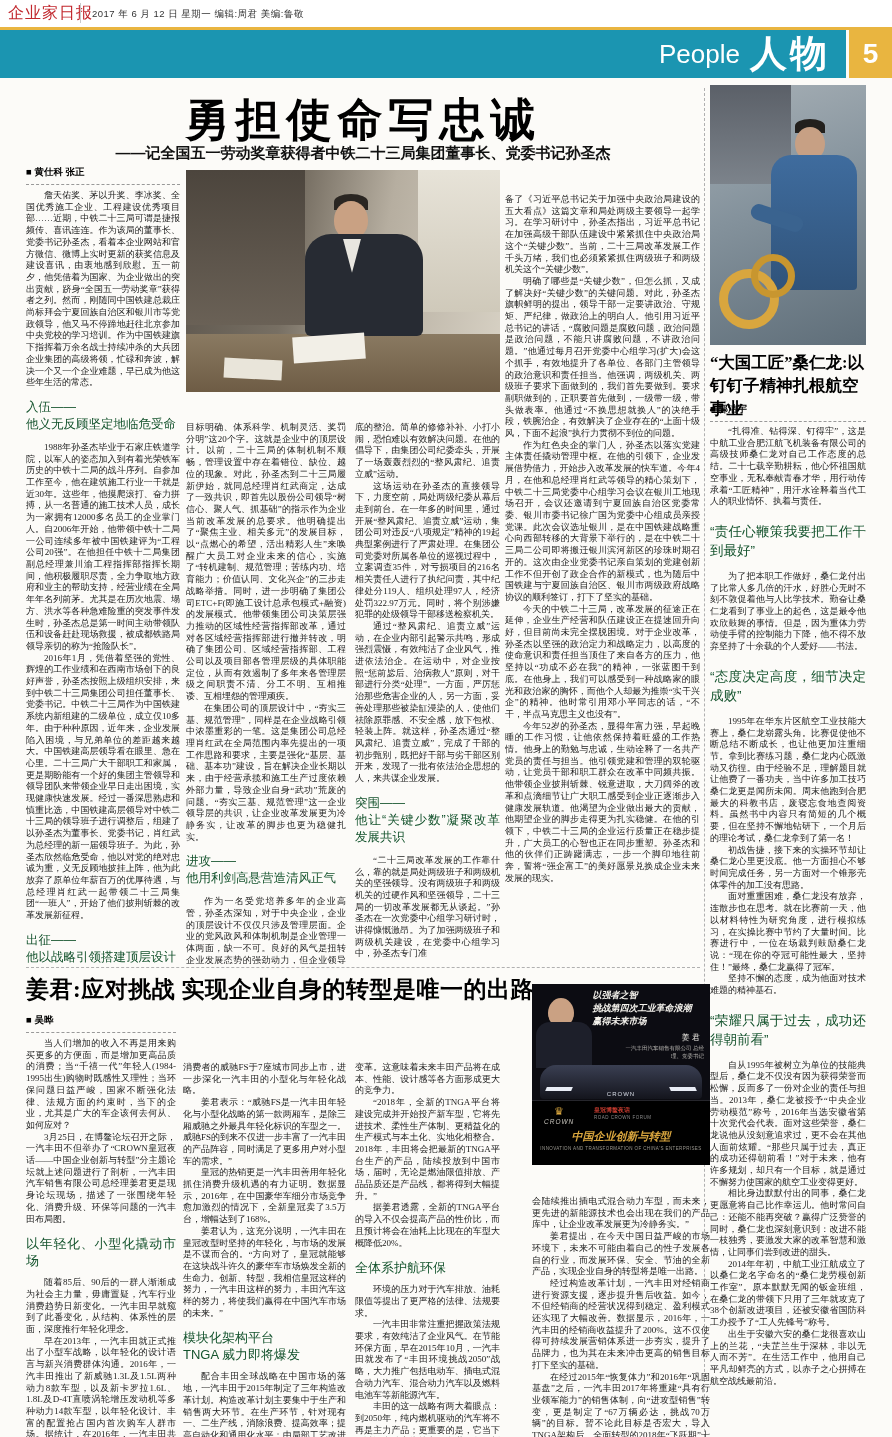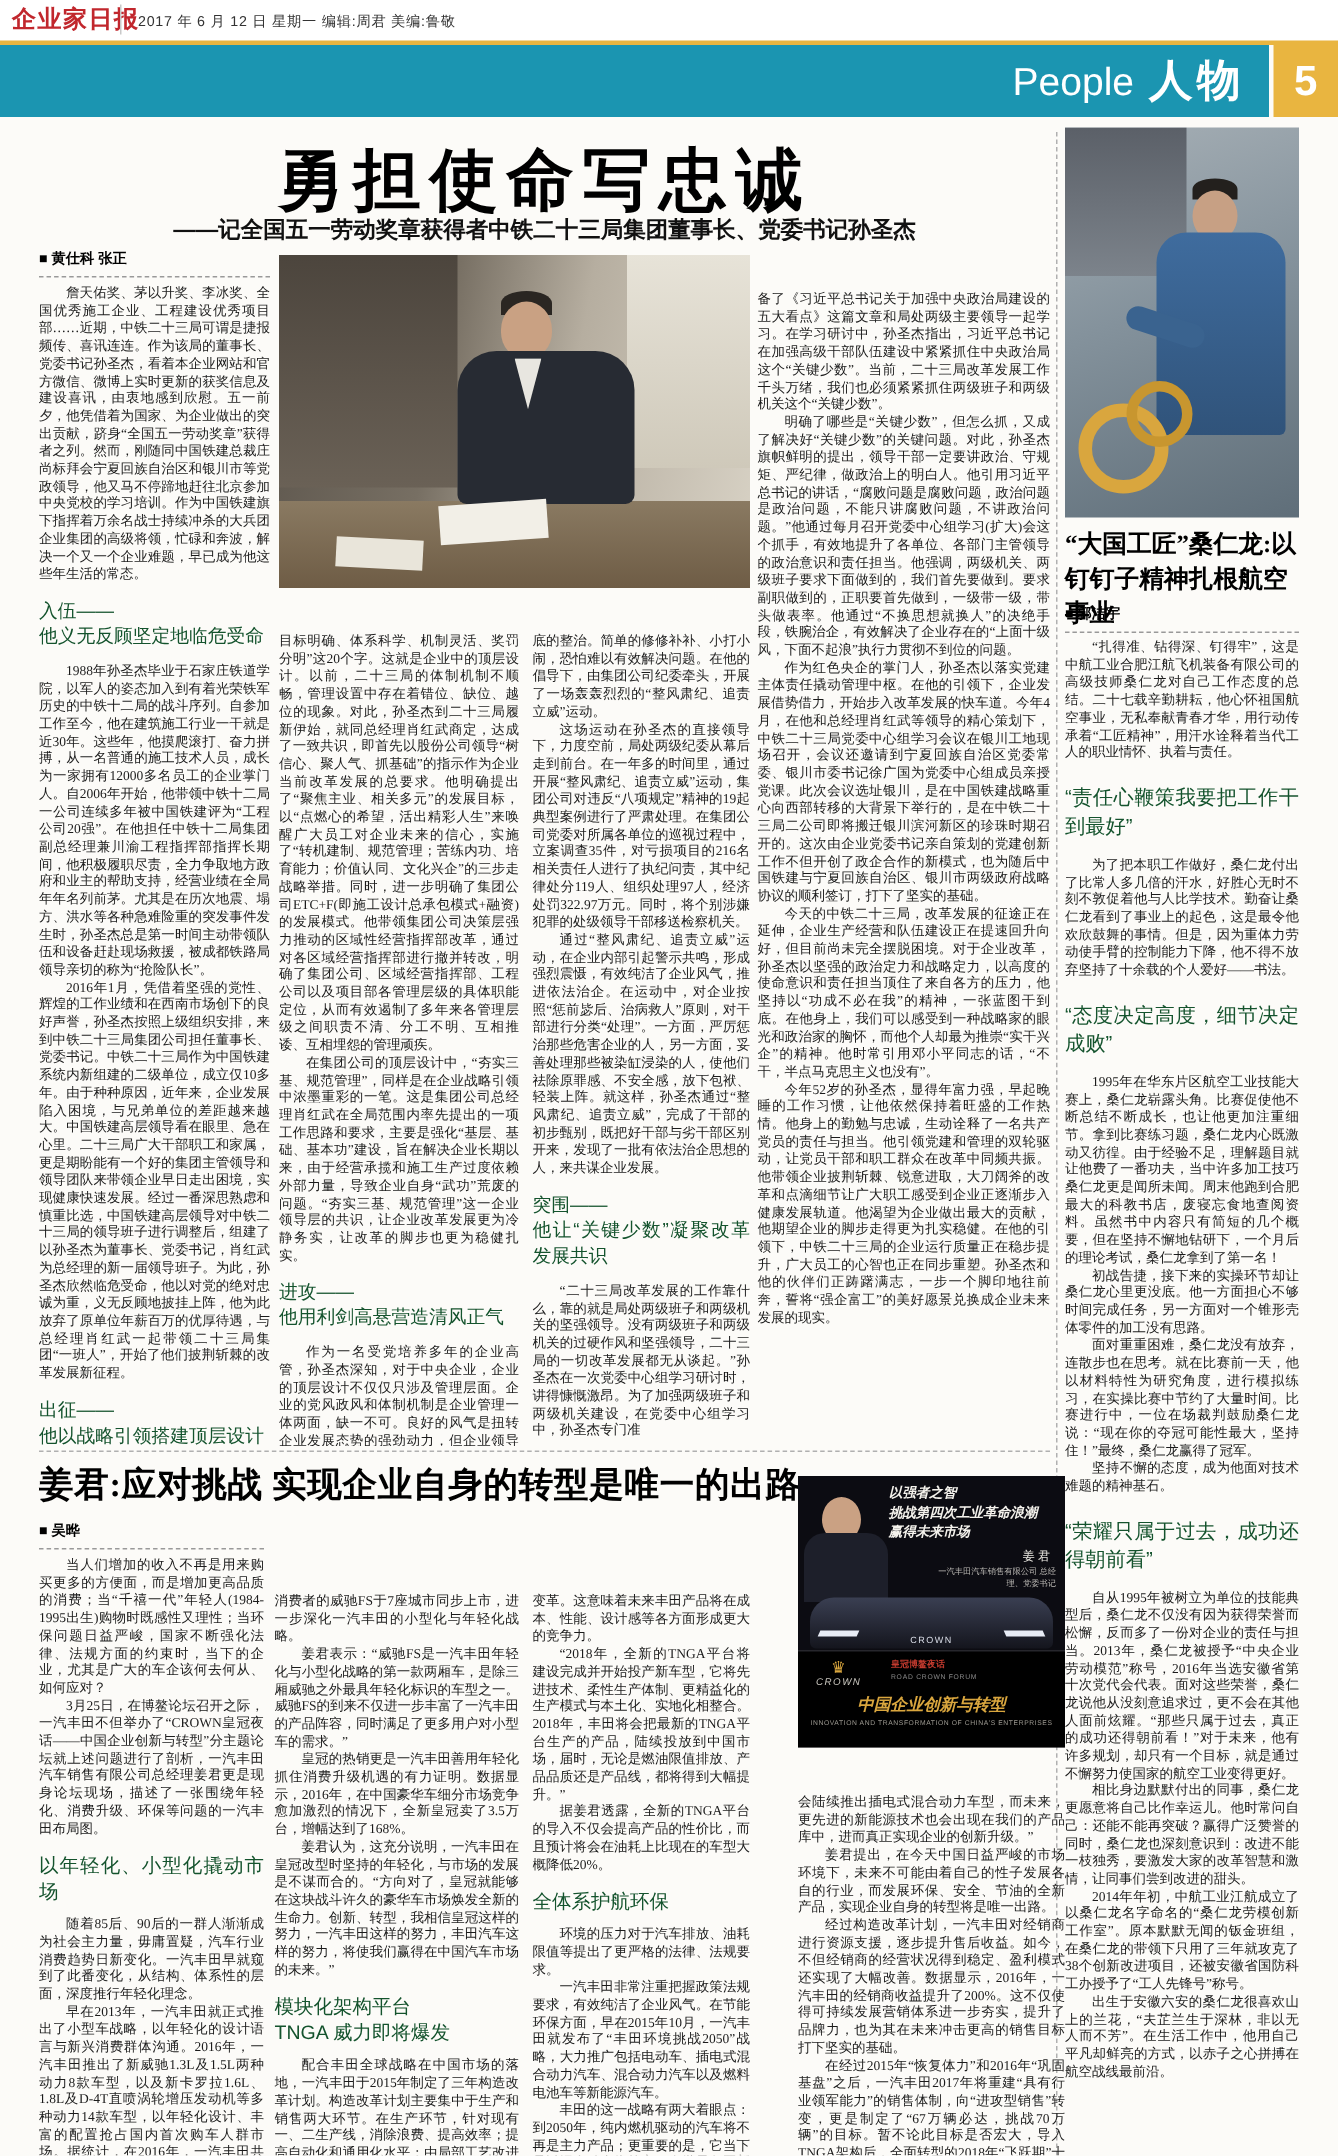--- a/index.html
+++ b/index.html
@@ -2,28 +2,28 @@
 <html><head>
 <meta charset="utf-8">
 <style>
   html,body{margin:0;padding:0;}
   body{width:892px;height:1437px;position:relative;background:#fcfbf8;font-family:"Liberation Sans",sans-serif;}
   .page{position:absolute;inset:0;overflow:hidden;}
   .abs{position:absolute;}
 
   
   .topbar{left:0;top:0;width:892px;height:27px;background:#ffffff;}
-  .masthead{left:8px;top:3px;font-family:"Liberation Serif",serif;font-weight:bold;font-size:16px;color:#c1272d;letter-spacing:1px;}
+  .masthead{left:8px;top:3px;font-family:"Liberation Serif",serif;font-weight:normal;font-size:16px;color:#c1272d;letter-spacing:1px;}
   .top-sep{left:80px;top:3px;width:1px;height:20px;background:#c9c9c9;}
   .dateline{left:92px;top:8px;font-size:9.5px;color:#333;letter-spacing:0.5px;}
   .goldrule{left:0;top:27px;width:892px;height:3px;background:#e9b540;}
   .banner{left:0;top:30px;width:846px;height:48px;background:#1b95b1;}
   .banner-inner{position:absolute;right:16px;top:0;height:48px;display:flex;align-items:center;gap:10px;color:#fff;}
   .banner-en{font-size:26px;font-weight:400;}
-  .banner-cn{font-size:29px;font-weight:bold;letter-spacing:3px;}
+  .banner-cn{font-size:37px;font-weight:bold;letter-spacing:3px;}
   .pagenum-box{left:849px;top:30px;width:43px;height:48px;background:#e9b540;display:flex;align-items:center;justify-content:center;}
   .pagenum{color:#fff;font-size:28px;font-weight:bold;}
 
   
   .bodytext{font-family:"Liberation Serif",serif;font-size:9px;line-height:11.7px;text-align:justify;color:#1b1b1b;overflow:hidden;}
   .para{margin:0;text-indent:2em;}
   .para.cont{text-indent:0;margin-top:24px;}
   .subhead{font-family:"Liberation Sans",sans-serif;font-weight:normal;color:#14532d;white-space:pre-line;text-indent:0;}
   .main-col .subhead{font-size:12.5px;line-height:17px;margin:10px 0 9px;}
   .bottom-col .subhead{font-size:13px;line-height:17px;margin:10px 0 8px;}
@@ -192,21 +192,21 @@
   <div class="abs col bodytext bottom-col bC">
       <p class="para cont">变革。这意味着未来丰田产品将在成本、性能、设计感等各方面形成更大的竞争力。</p>
       <p class="para">“2018年，全新的TNGA平台将建设完成并开始投产新车型，它将先进技术、柔性生产体制、更精益化的生产模式与本土化、实地化相整合。2018年，丰田将会把最新的TNGA平台生产的产品，陆续投放到中国市场，届时，无论是燃油限值排放、产品品质还是产品线，都将得到大幅提升。”</p>
       <p class="para">据姜君透露，全新的TNGA平台的导入不仅会提高产品的性价比，而且预计将会在油耗上比现在的车型大概降低20%。</p>
       <h3 class="subhead">全体系护航环保</h3>
       <p class="para">环境的压力对于汽车排放、油耗限值等提出了更严格的法律、法规要求。</p>
       <p class="para">一汽丰田非常注重把握政策法规要求，有效纯洁了企业风气。在节能环保方面，早在2015年10月，一汽丰田就发布了“丰田环境挑战2050”战略，大力推广包括电动车、插电式混合动力汽车、混合动力汽车以及燃料电池车等新能源汽车。</p>
       <p class="para">丰田的这一战略有两大着眼点：到2050年，纯内燃机驱动的汽车将不再是主力产品；更重要的是，它当下是以混合动力为核心，在世界各国新能源汽车的后补贴时代，恐怕将发挥重大威力。</p>
     </div>
   <div class="abs col bodytext bottom-col bD">
-      <p class="para cont">会陆续推出插电式混合动力车型，而未来，更先进的新能源技术也会出现在我们的产品库中，进而真正实现企业的创新升级。”</p>
+      <p class="para cont">会陆续推出插电式混合动力车型，而未来，更先进的新能源技术也会出现在我们的产品库中，让企业改革发展更为冷静务实。”</p>
       <p class="para">姜君提出，在今天中国日益严峻的市场环境下，未来不可能由着自己的性子发展各自的行业，而发展环保、安全、节油的全新产品，实现企业自身的转型将是唯一出路。</p>
       <p class="para">经过构造改革计划，一汽丰田对经销商进行资源支援，逐步提升售后收益。如今，不但经销商的经营状况得到稳定、盈利模式还实现了大幅改善。数据显示，2016年，一汽丰田的经销商收益提升了200%。这不仅使得可持续发展营销体系进一步夯实，提升了品牌力，也为其在未来冲击更高的销售目标打下坚实的基础。</p>
       <p class="para">在经过2015年“恢复体力”和2016年“巩固基盘”之后，一汽丰田2017年将重建“具有行业领军能力”的销售体制，向“进攻型销售”转变，更是制定了“67万辆必达，挑战70万辆”的目标。暂不论此目标是否宏大，导入TNGA架构后，全面转型的2018年“飞跃期”十分值得期待。</p>
     </div>
 
   <div class="abs photo promo">
     <div class="promo-title">以强者之智
 挑战第四次工业革命浪潮
 赢得未来市场</div>
     <div class="promo-head"></div>

